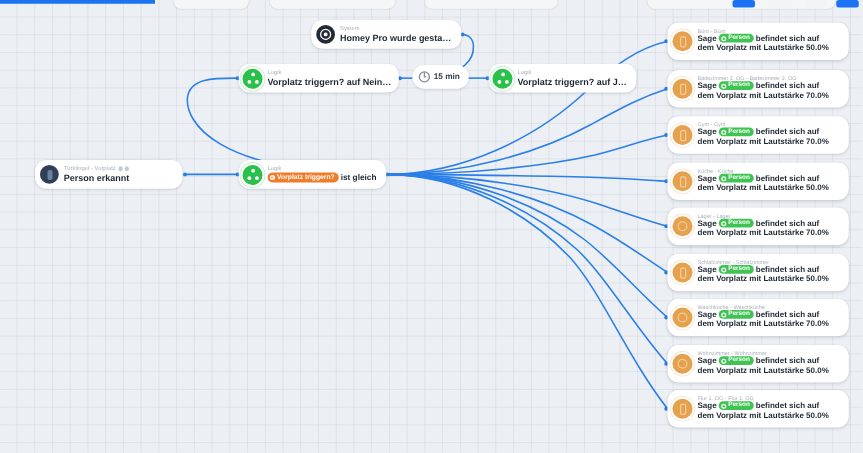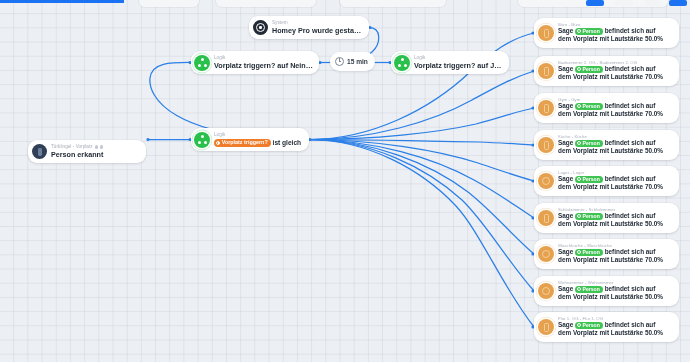--- a/index.html
+++ b/index.html
@@ -119,21 +119,20 @@
     overflow: hidden;
     text-overflow: ellipsis;
   }
 
   
   .card.trigger {
     left: 28px; top: 128px;
     width: 118px; height: 23px;
     padding: 0 6px 0 4px;
     gap: 4px;
-    margin-top: 12px;
   }
   .card.trigger .badge {
     width: 15px; height: 15px;
     background: #2f3f57;
   }
   .badge .glyph-device {
     width: 4px; height: 8px;
     border-radius: 1.4px;
     background: #6d7f99;
   }

